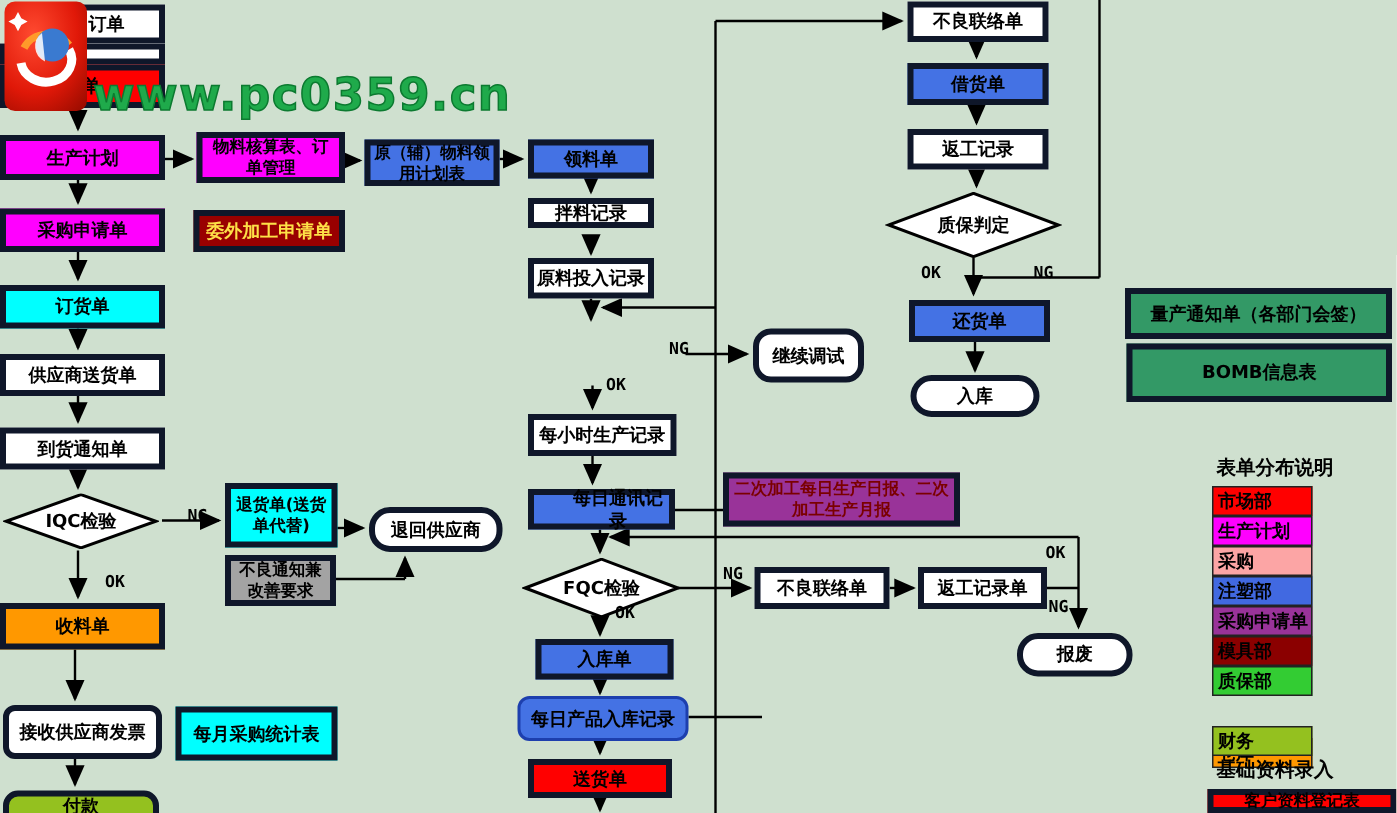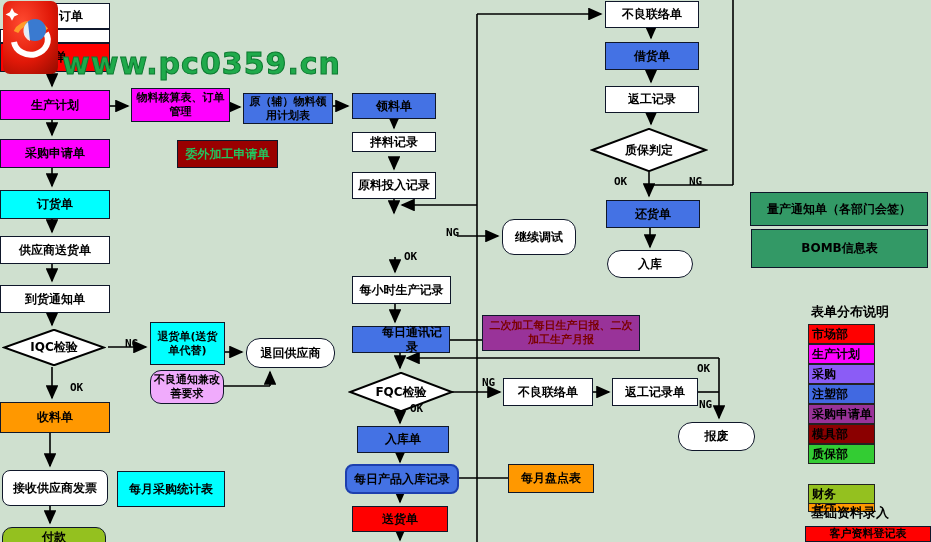--- a/index.html
+++ b/index.html
@@ -3,36 +3,36 @@
 <meta charset="utf-8">
 <style>
   html,body{margin:0;padding:0;}
   #stage{
     position:relative;width:931px;height:542px;overflow:hidden;
     background:#cfe0cf;
     font-family:"DejaVu Sans",sans-serif;
   }
   .node{
     position:absolute;box-sizing:border-box;
-    border:1px solid #0f172a;
+    border:4px solid #0f172a;
     display:flex;align-items:center;justify-content:center;
     text-align:center;font-size:12px;font-weight:bold;color:#000;
     line-height:1.2;padding:1px 2px;
   }
   .fs11{font-size:11px;line-height:1.25;}
   .white{background:#ffffff;}
   .red{background:#ff0000;}
   .magenta{background:#ff00ff;}
   .cyan{background:#00ffff;}
   .blue{background:#4472e4;}
   .orange{background:#ff9800;}
-  .green{background:#f0abfc;border-radius:11px;}
+  .green{background:#a3a3a3;}
   .seagreen{background:#339966;}
   .purple{background:#993399;color:#7a0000;}
-  .darkred{background:#990000;color:#22c55e;margin-left:48px;}
+  .darkred{background:#990000;color:#fde047;}
   .ygreen{background:#94c11f;}
   .darktext{color:#000000;}
   .r8{border-radius:8px;}
   .r14{border-radius:14px;}
   .rtop{border-radius:10px 10px 0 0;}
   .thick{border:2px solid #1d3fae;}
   .diamond{position:absolute;border:none;background:transparent;padding:0;}
   .diamond svg{position:absolute;inset:0;width:100%;height:100%;}
   .diamond .dlabel{position:relative;z-index:2;font-size:12px;font-weight:bold;}
   .oklabel{
@@ -172,21 +172,20 @@
       </svg>
     <span class="dlabel">FQC检验</span>
   </div>
   <div class="node white" style="left:503px;top:378px;width:90px;height:28px;">不良联络单</div>
   <div class="node white" style="left:612px;top:378px;width:86px;height:28px;">返工记录单</div>
   <div class="node white r14" style="left:678px;top:422px;width:77px;height:29px;">报废</div>
 
   <div class="node blue" style="left:357px;top:426px;width:92px;height:27px;">入库单</div>
   <div class="node blue r8 thick" style="left:345px;top:464px;width:114px;height:30px;">每日产品入库记录</div>
   <div class="node red darktext" style="left:352px;top:506px;width:96px;height:26px;">送货单</div>
-  <div class="node orange" style="left:508px;top:464px;width:86px;height:29px;">每月盘点表</div>
 
   <div class="node white" style="left:605px;top:1px;width:94px;height:27px;">不良联络单</div>
   <div class="node blue" style="left:605px;top:42px;width:94px;height:28px;">借货单</div>
   <div class="node white" style="left:605px;top:86px;width:94px;height:27px;">返工记录</div>
   <div class="node diamond" style="left:590px;top:128px;width:118px;height:44px;">
     <svg viewBox="0 0 100 100" preserveAspectRatio="none">
         <polygon points="50,2 98,50 50,98 2,50" fill="#fff" stroke="#000" stroke-width="2" vector-effect="non-scaling-stroke"></polygon>
       </svg>
     <span class="dlabel">质保判定</span>
   </div>
@@ -203,21 +202,21 @@
   <span class="oklabel" style="left:410px;top:402px;">OK</span>
   <span class="oklabel" style="left:482px;top:376px;">NG</span>
   <span class="oklabel" style="left:697px;top:362px;">OK</span>
   <span class="oklabel" style="left:699px;top:398px;">NG</span>
   <span class="oklabel" style="left:614px;top:175px;">OK</span>
   <span class="oklabel" style="left:689px;top:175px;">NG</span>
 
   <div class="lg-title" style="left:811px;top:303px;">表单分布说明</div>
   <div class="lg-row" style="top: 324px; background: rgb(255, 0, 0);">市场部</div>
   <div class="lg-row" style="top: 344px; background: rgb(255, 0, 255);">生产计划</div>
-  <div class="lg-row" style="top: 364px; background: #8b5cf6;">采购</div>
+  <div class="lg-row" style="top: 364px; background: #fca5a5;">采购</div>
   <div class="lg-row" style="top: 384px; background: rgb(65, 105, 225);">注塑部</div>
   <div class="lg-row" style="top: 404px; background: rgb(153, 51, 153);">采购申请单</div>
   <div class="lg-row" style="top: 424px; background: rgb(139, 0, 0);">模具部</div>
   <div class="lg-row" style="top: 444px; background: rgb(51, 204, 51);">质保部</div>
   <div class="lg-row" style="top: 464px; background: rgb(255, 152, 0); margin-top: 28px;">仓库</div>
   <div class="lg-row" style="top: 484px; background: rgb(148, 193, 31);">财务</div>
 
   <div class="lg-title" style="left:811px;top:504px;">基础资料录入</div>
   <div class="node red darktext fs11" style="left:805px;top:526px;width:126px;height:16px;">客户资料登记表</div>
 

